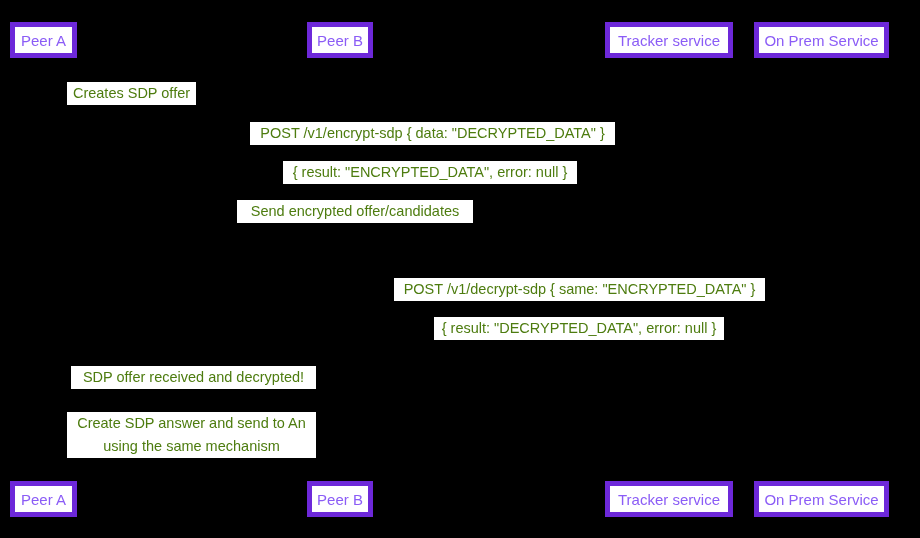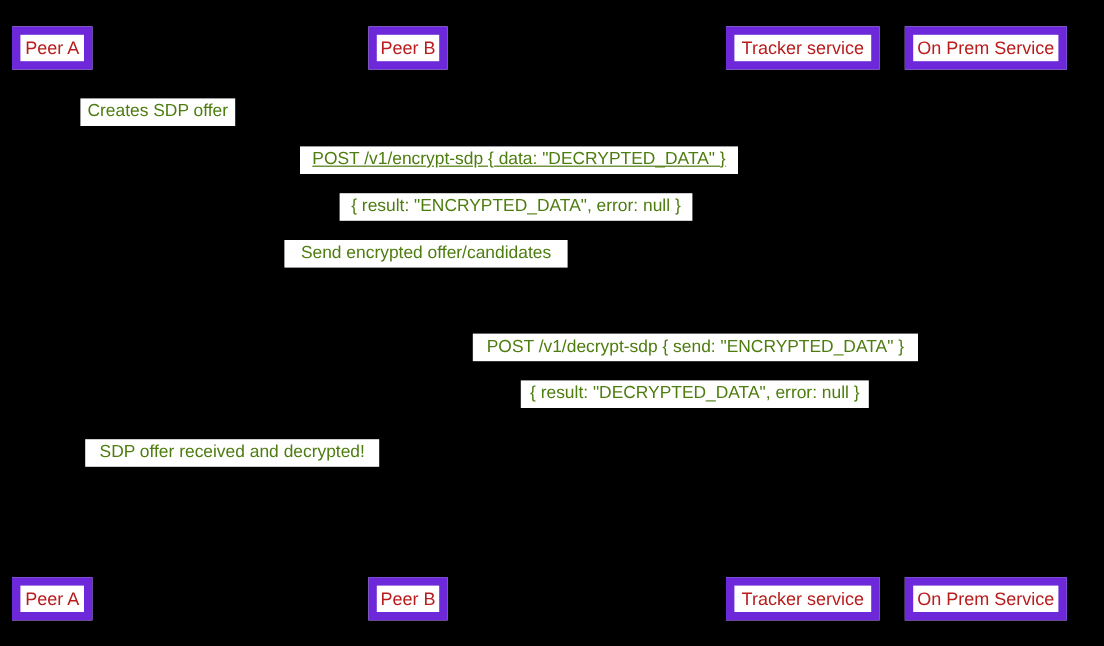--- a/index.html
+++ b/index.html
@@ -12,26 +12,26 @@
     position: relative;
     width: 920px;
     height: 538px;
     background: #000000;
     overflow: hidden;
     font-family: "Liberation Sans", sans-serif;
   }
   .participant-box {
     position: absolute;
     background: #ffffff;
-    border: 7px solid #6d28d9;
+    border: 5px solid #6d28d9;
     box-sizing: border-box;
     display: flex;
     align-items: center;
     justify-content: center;
-    color: #b91c1c;
+    color: #8b5cf6;
     font-size: 15px;
     line-height: 1;
     white-space: nowrap;
     height: 36px;
     text-align: center;
   }
   .lifeline {
     position: absolute;
     width: 1px;
     background: #000000;
@@ -74,33 +74,34 @@
   </div>
   <div class="participant-box" style="left:605px; top:22px; width:128px;">
     <span>Tracker service</span>
   </div>
   <div class="participant-box" style="left:754px; top:22px; width:135px;">
     <span>On Prem Service</span>
   </div>
 
   <div class="msg-label" style="left:67px; top:82px; width:129px;">Creates SDP offer</div>
 
-  <div class="msg-label" style="left:250px; top:122px; width:365px;text-decoration:underline;">POST /v1/encrypt-sdp { data: "DECRYPTED_DATA" }</div>
+  <div class="msg-label" style="left:250px; top:122px; width:365px;">POST /v1/encrypt-sdp { data: "DECRYPTED_DATA" }</div>
 
   <div class="msg-label" style="left:283px; top:161px; width:294px;">{ result: "ENCRYPTED_DATA", error: null }</div>
 
   <div class="msg-label" style="left:237px; top:200px; width:236px;">Send encrypted offer/candidates</div>
 
 
-  <div class="msg-label" style="left:394px; top:278px; width:371px;">POST /v1/decrypt-sdp { send: "ENCRYPTED_DATA" }</div>
+  <div class="msg-label" style="left:394px; top:278px; width:371px;">POST /v1/decrypt-sdp { same: "ENCRYPTED_DATA" }</div>
 
   <div class="msg-label" style="left:434px; top:317px; width:290px;">{ result: "DECRYPTED_DATA", error: null }</div>
 
   <div class="msg-label" style="left:71px; top:366px; width:245px;">SDP offer received and decrypted!</div>
 
+  <div class="msg-label two-line" style="left:67px; top:412px; width:249px;">Create SDP answer and send to An using the same mechanism</div>
 
   <div class="participant-box" style="left:10px; top:481px; width:67px;">
     <span>Peer A</span>
   </div>
   <div class="participant-box" style="left:307px; top:481px; width:66px;">
     <span>Peer B</span>
   </div>
   <div class="participant-box" style="left:605px; top:481px; width:128px;">
     <span>Tracker service</span>
   </div>

